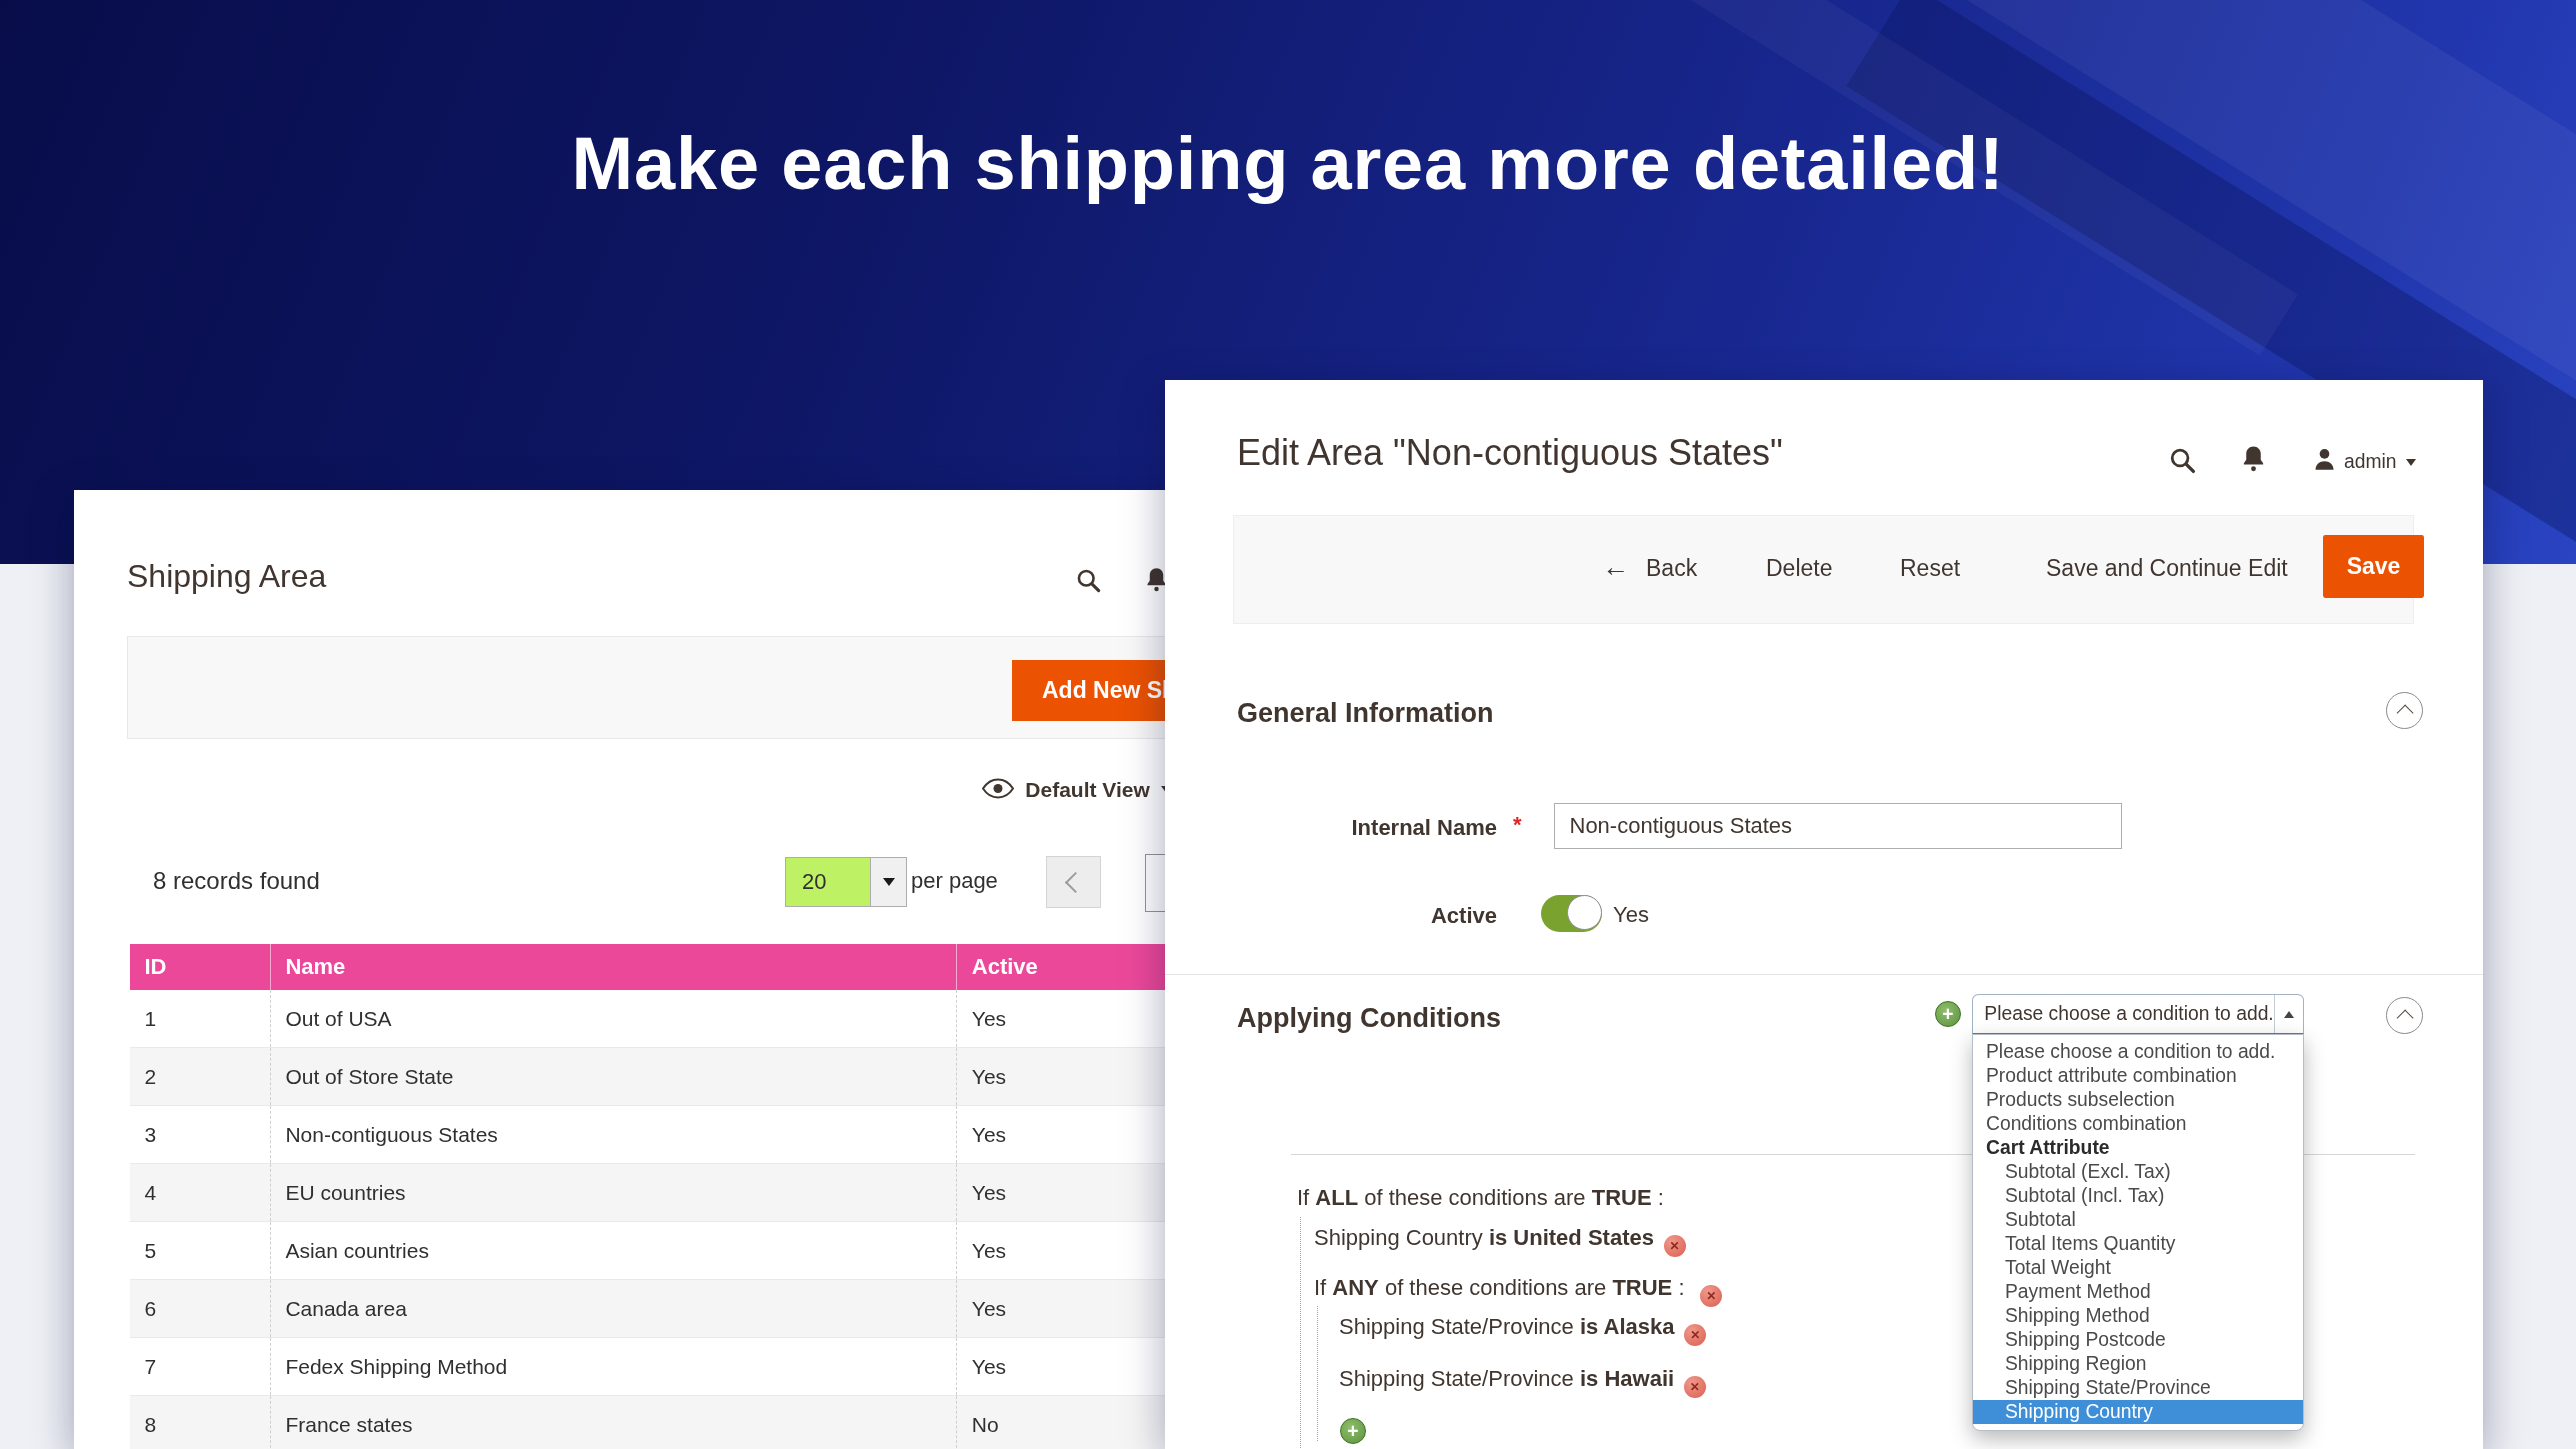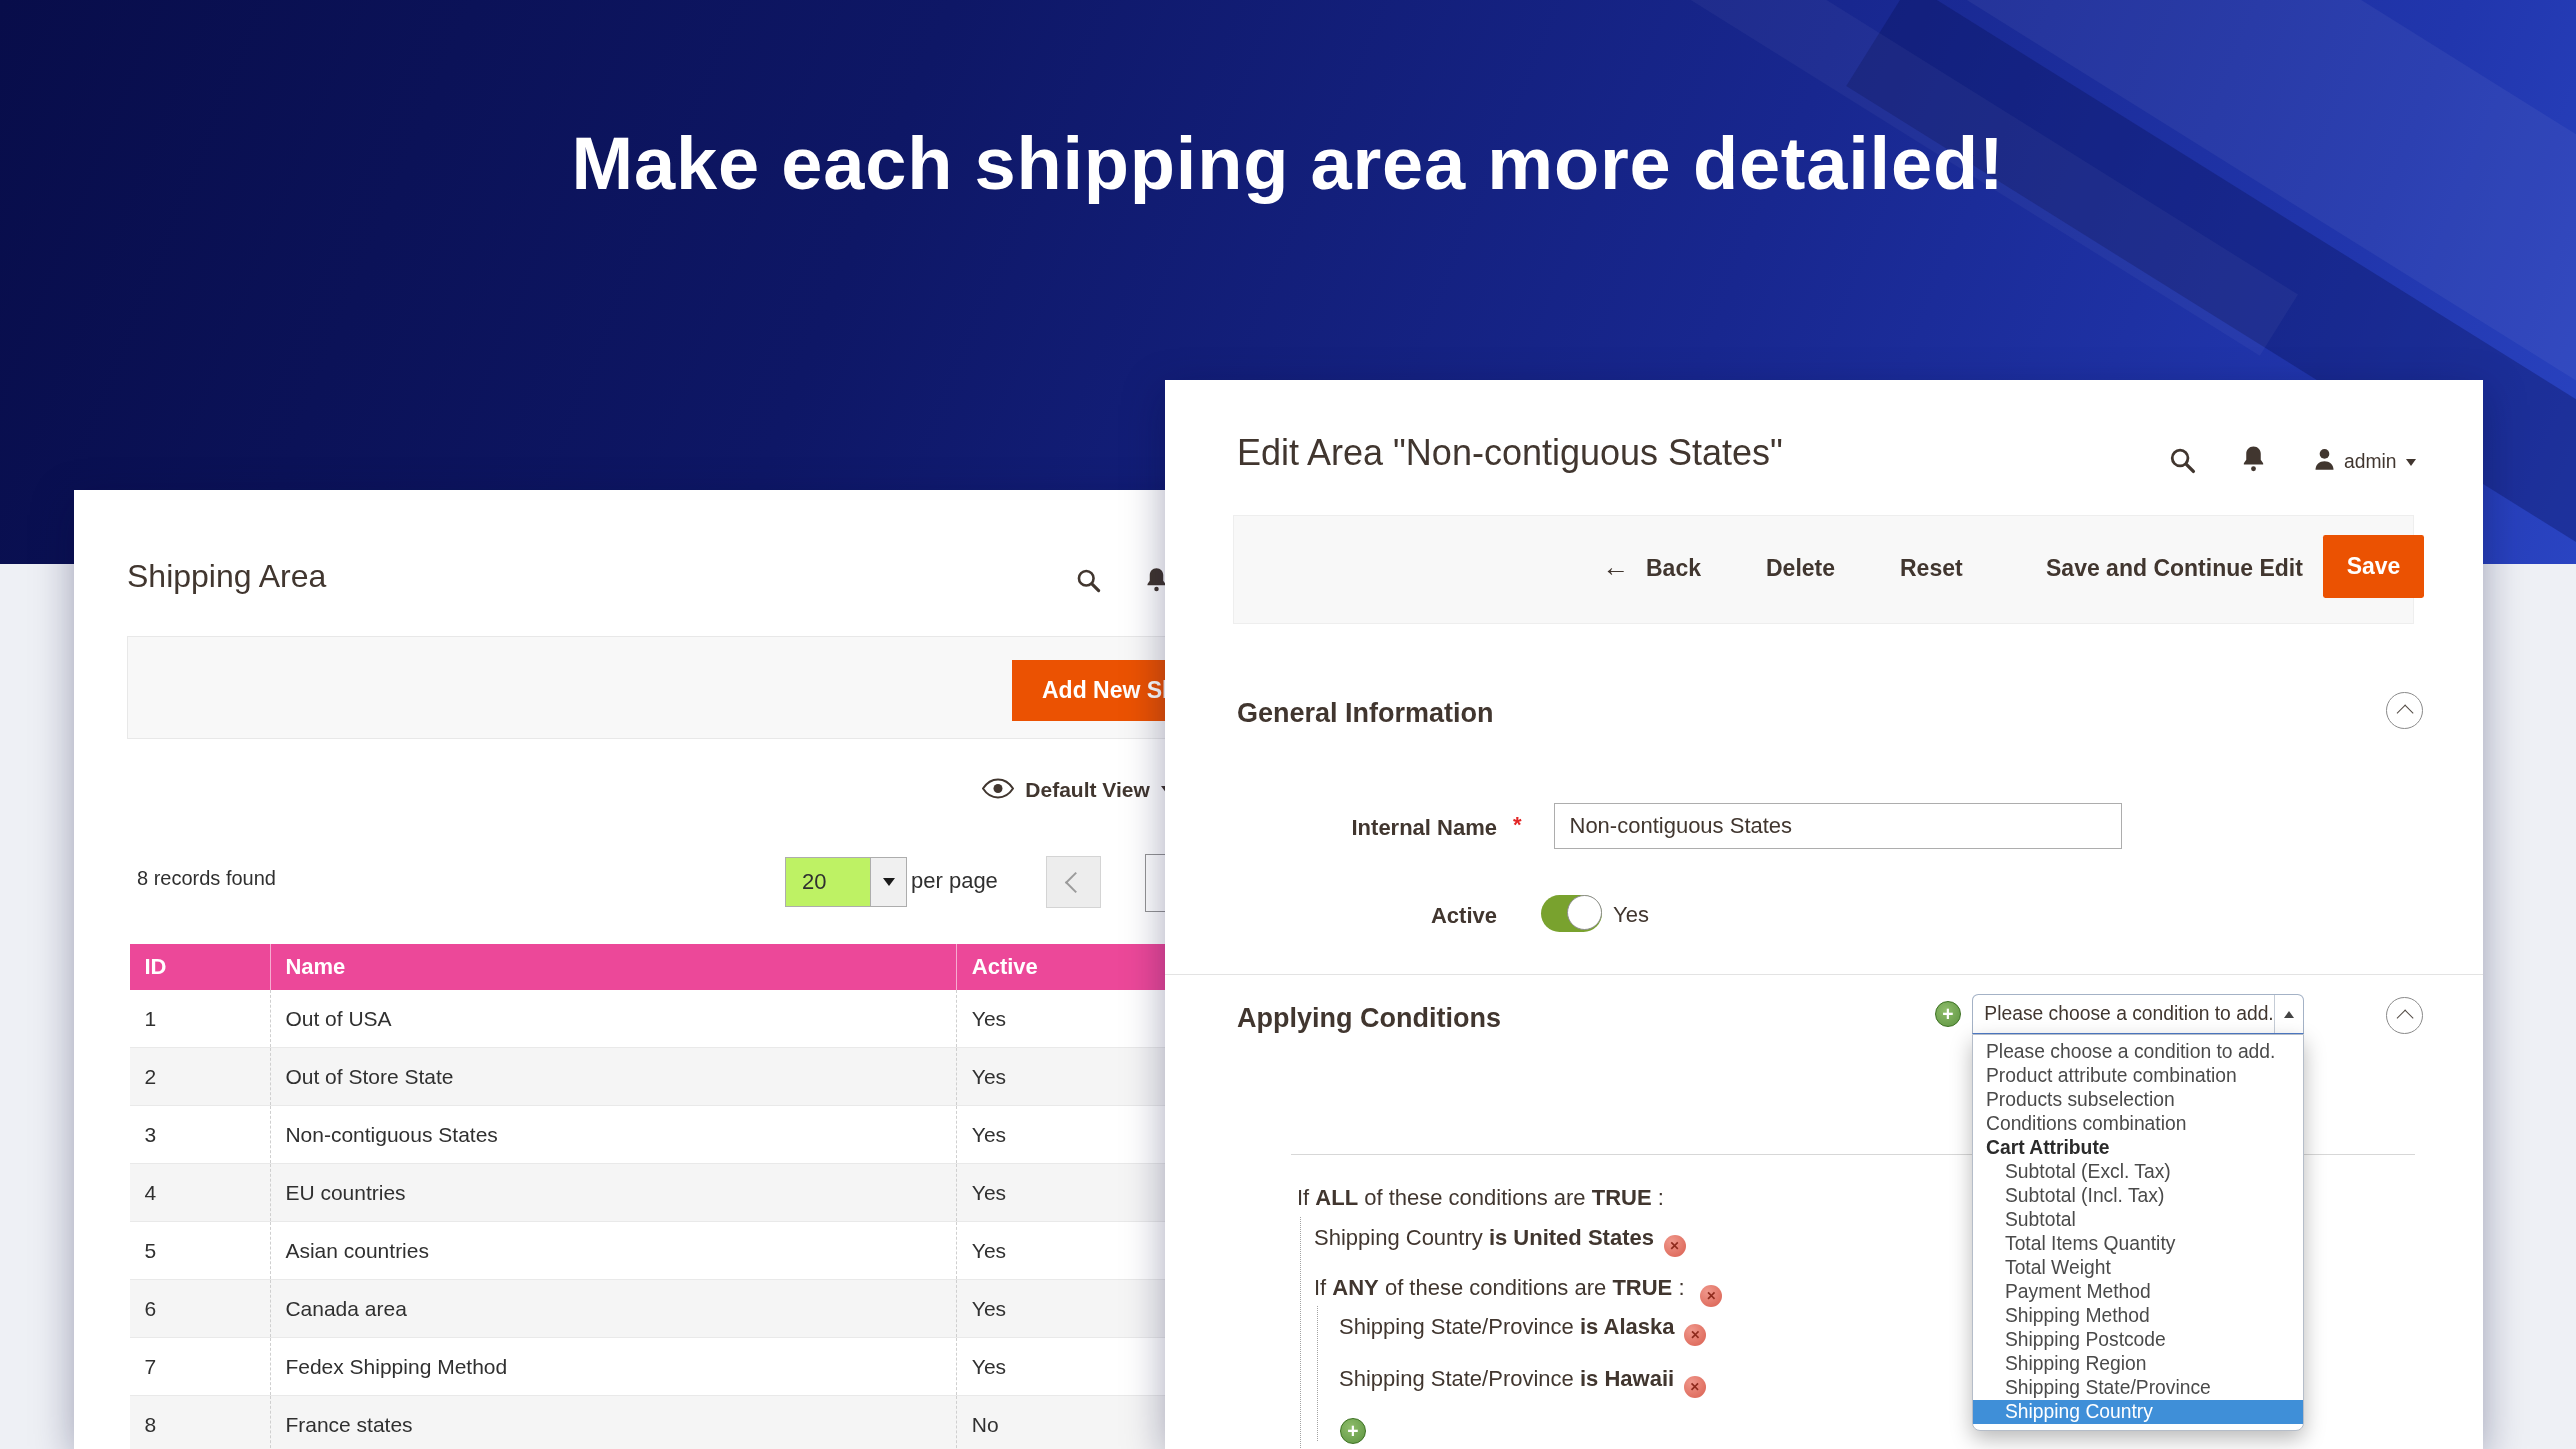--- a/index.html
+++ b/index.html
@@ -24,21 +24,21 @@
   
   .lp-title{position:absolute;left:53px;top:68px;font-size:32px;color:#41362f;}
   .icon-abs{position:absolute;}
   .lp-toolbar{position:absolute;left:53px;top:146px;width:1203px;height:103px;background:#f8f8f8;border:0.8px solid #e8e8e8;box-sizing:border-box;}
   .btn-orange{position:absolute;background:#eb5202;color:#fff;font-size:23px;font-weight:600;
     display:flex;align-items:center;white-space:nowrap;border:none;}
   .lp-add{left:938px;top:170px;height:61px;padding:0 30px;}
   .view-row{position:absolute;left:908px;top:288px;display:flex;align-items:center;gap:11.3px;font-weight:bold;}
   .view-label{font-size:21px;color:#41362f;}
   .caret-down{width:0;height:0;border-left:6.4px solid transparent;border-right:6.4px solid transparent;border-top:8px solid #41362f;}
-  .records{position:absolute;left:63px;top:377px;font-size:20px;color:#303030;}
+  .records{position:absolute;left:79px;top:377px;font-size:24px;color:#303030;}
   .pp-select{position:absolute;left:711px;top:367px;width:122px;height:50px;background:#bef264;border:0.8px solid #adadad;box-sizing:border-box;display:flex;}
   .pp-value{flex:1;display:flex;align-items:center;padding-left:16px;font-size:22px;color:#303030;}
   .pp-arrow{width:35px;background:#f0f0f0;border-left:0.8px solid #adadad;display:flex;align-items:center;justify-content:center;}
   .tri-down-sm{width:0;height:0;border-left:6.4px solid transparent;border-right:6.4px solid transparent;border-top:8px solid #1a1a1a;}
   .pp-label{position:absolute;left:837px;top:378px;font-size:22px;color:#303030;}
   .pg-prev{position:absolute;left:972px;top:366px;width:55px;height:52px;background:#ededed;border:0.8px solid #d4d4d4;box-sizing:border-box;display:flex;align-items:center;justify-content:center;}
   .chev-left{width:13px;height:13px;border-left:2.4px solid #9b9b9b;border-bottom:2.4px solid #9b9b9b;transform:rotate(45deg);margin-left:4.8px;}
   .pg-box{position:absolute;left:1071px;top:364px;width:169px;height:58px;background:#fff;border:0.8px solid #949494;box-sizing:border-box;}
 
   
@@ -50,21 +50,21 @@
   .t-cell{font-size:21px;color:#303030;display:flex;align-items:center;padding-left:14.5px;box-sizing:border-box;border-right:0.8px dashed #cfcfcf;}
   .c-id,.h-id{width:141px;}
   .c-name,.h-name{width:687px;}
   .c-active,.h-active{width:372px;border-right:none;}
 
   
   .rp-title{position:absolute;left:72px;top:52px;font-size:36px;color:#41362f;}
   .admin-label{position:absolute;left:1179px;top:71px;font-size:19.3px;color:#41362f;}
   .admin-caret{position:absolute;left:1241px;top:79px;width:0;height:0;border-left:5.6px solid transparent;border-right:5.6px solid transparent;border-top:7.2px solid #41362f;}
   .rp-toolbar{position:absolute;left:68px;top:135px;width:1181px;height:109px;background:#f8f8f8;border:0.8px solid #eeeeee;box-sizing:border-box;}
-  .tb-btn{position:absolute;font-size:23px;font-weight:700;color:#41362f;top:175px;white-space:nowrap;}
+  .tb-btn{position:absolute;font-size:23px;font-weight:400;color:#41362f;top:175px;white-space:nowrap;}
   .back-arrow{position:absolute;left:437px;top:172px;font-size:27px;color:#41362f;font-weight:400;}
   .btn-save{left:1158px;top:155px;width:101px;height:63px;justify-content:center;border-radius:2.4px;position:absolute;}
   .section-h{position:absolute;font-size:27px;font-weight:600;color:#41362f;}
   .chev-circle{position:absolute;width:37px;height:37px;border:0.8px solid #8a8a8a;border-radius:50%;box-sizing:border-box;display:flex;align-items:center;justify-content:center;}
   .chev-up{width:10.5px;height:10.5px;border-top:1.6px solid #514943;border-right:1.6px solid #514943;transform:rotate(-45deg) translate(-1.6px,1.6px);}
   .fld-label{position:absolute;width:235px;text-align:right;font-size:22px;font-weight:600;color:#41362f;}
   .req-star{position:absolute;font-size:22px;color:#e22626;font-weight:600;}
   .txt-input{position:absolute;left:389px;top:423px;width:568px;height:46px;border:0.8px solid #adadad;box-sizing:border-box;font-size:22px;color:#41362f;padding:0 14.5px;font-family:"Liberation Sans",sans-serif;}
   .toggle{position:absolute;left:376px;top:515px;width:61px;height:37px;background:#79a22e;border-radius:19.3px;}
   .toggle-knob{position:absolute;right:0px;top:0px;width:35px;height:35px;background:#fff;border:0.8px solid #8d8d8d;border-radius:50%;box-sizing:border-box;}

